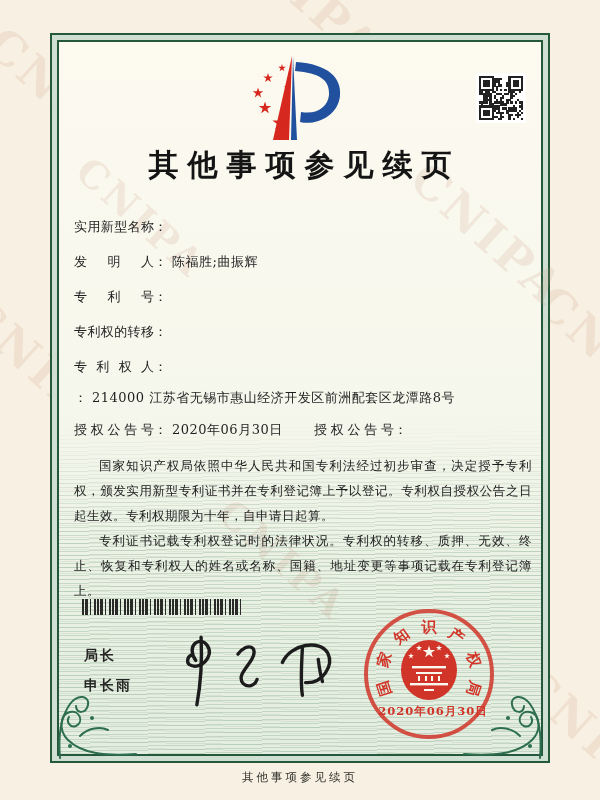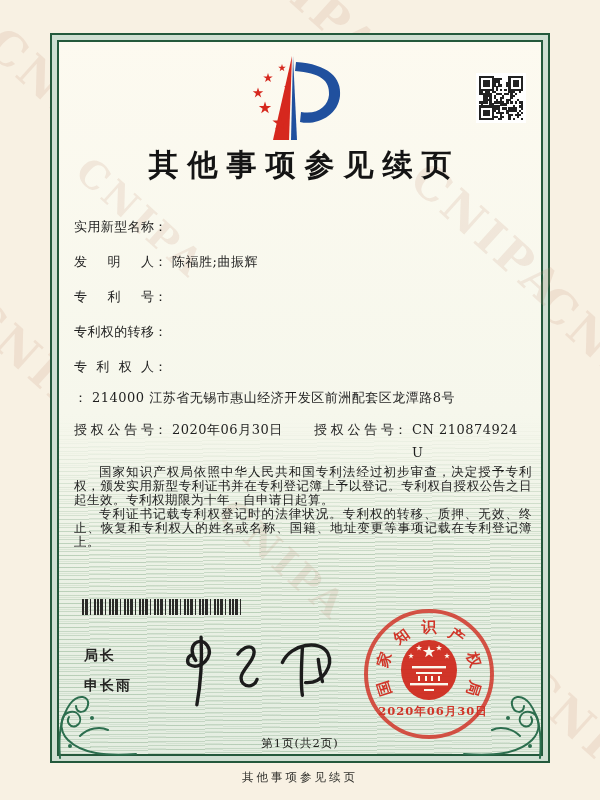--- a/index.html
+++ b/index.html
@@ -50,22 +50,22 @@
   .fields{position:absolute;left:22px;top:180px;width:458px;font-size:13px;color:#1f1f1f;}
   .frow{display:flex;line-height:23px;margin-bottom:12px;}
   .frow .lbl{width:80px;text-align:justify;text-align-last:justify;flex:none;}
   .frow .sep{flex:none;}
   .frow .val{flex:1;margin-left:5px;letter-spacing:0.5px;}
   .frow.addr{line-height:16px;margin-top:3px;}
   .frow.double .grp{display:flex;}
   .frow.double .grp.g1{width:240px;flex:none;}
   .frow.double .grp.g2{flex:1;}
 
-  .bodytext{position:absolute;left:22px;top:430px;width:458px;font-size:12.5px;
-            line-height:14px;color:var(--ink);text-align:justify;}
+  .bodytext{position:absolute;left:22px;top:418px;width:458px;font-size:12.5px;
+            line-height:25px;color:var(--ink);text-align:justify;}
   .bodytext p{text-indent:2em;letter-spacing:0.5px;}
 
   .barcode{position:absolute;left:30px;top:564px;width:162px;height:16px;
     background:repeating-linear-gradient(90deg,#2a2a28 0 2px,transparent 2px 3px,#2a2a28 3px 6px,
       transparent 6px 8px,#2a2a28 8px 9px,transparent 9px 12px,#2a2a28 12px 14px,transparent 14px 15px);}
 
   .director{position:absolute;left:32px;top:612px;font-family:"DejaVu Sans","Liberation Sans",sans-serif;
             font-weight:700;font-size:14px;color:#262624;}
   .director .d-title{margin-bottom:12px;letter-spacing:2px;}
   .director .d-name{letter-spacing:2px;}
@@ -407,21 +407,20 @@
       </div>
       <div class="frow double">
         <span class="grp g1">
           <span class="lbl">授权公告号</span>
             <span class="sep">：</span>
           <span class="val">2020年06月30日</span>
         </span>
         <span class="grp g2">
           <span class="lbl">授权公告号</span>
             <span class="sep">：</span>
-          <span class="val">CN 210874924 U</span>
         </span>
       </div>
     </div>
 
     <div class="bodytext">
       <p>国家知识产权局依照中华人民共和国专利法经过初步审查，决定授予专利权，颁发实用新型专利证书并在专利登记簿上予以登记。专利权自授权公告之日起生效。专利权期限为十年，自申请日起算。</p>
       <p>专利证书记载专利权登记时的法律状况。专利权的转移、质押、无效、终止、恢复和专利权人的姓名或名称、国籍、地址变更等事项记载在专利登记簿上。</p>
     </div>
 
     <div class="barcode"></div>
@@ -467,17 +466,16 @@
           <rect x="25" y="37" width="2" height="5"></rect>
           <rect x="31" y="37" width="2" height="5"></rect>
           <rect x="38" y="37" width="2" height="5"></rect>
           <rect x="10" y="44" width="38" height="2.4"></rect>
           <rect x="24" y="50" width="10" height="2"></rect>
         </g>
       </svg>
       <div class="seal-date">2020年06月30日</div>
     </div>
 
-    <div class="page-num">第1页(共2页)</div>
   </div>
 
   <div class="continuation">其他事项参见续页</div>
 </div>
 
 </body></html>

